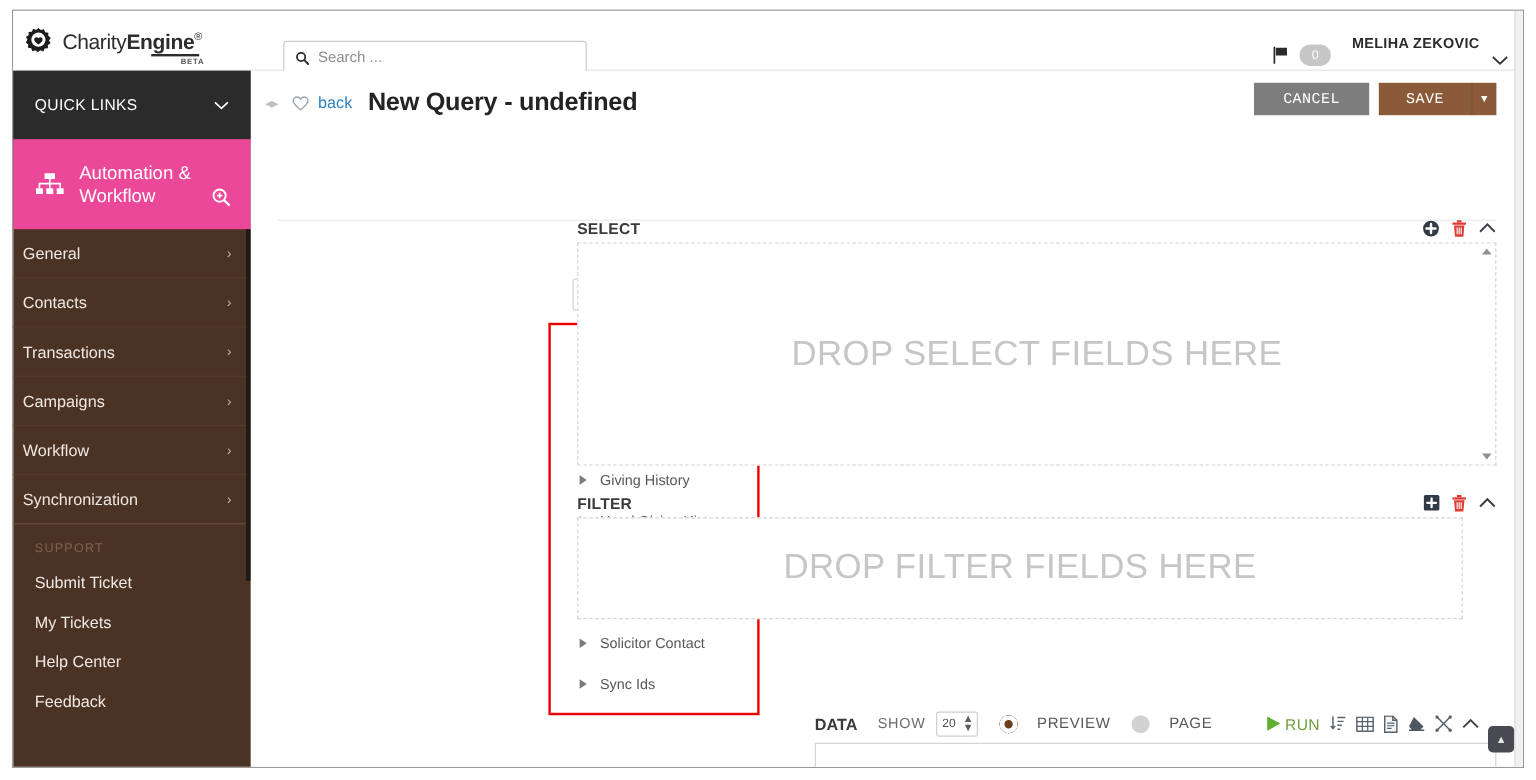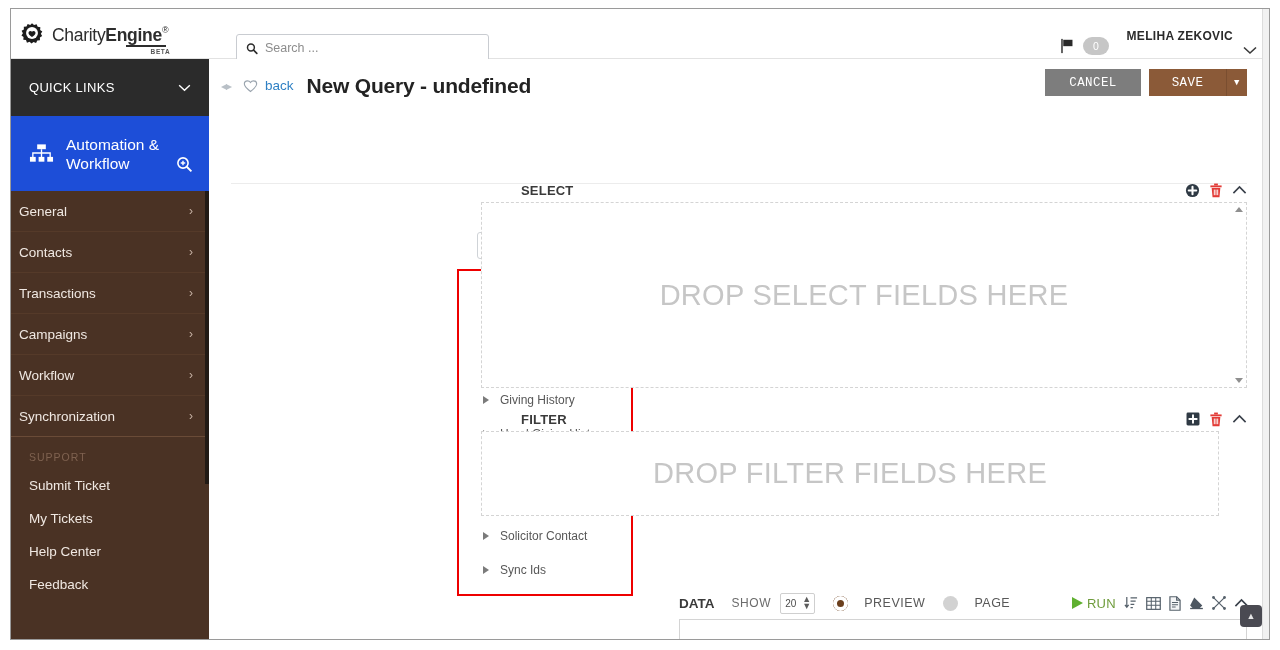--- a/index.html
+++ b/index.html
@@ -84,21 +84,21 @@
     background: #4a3224;
   }
   #quicklinks {
     height: 57px; background: #2b2b2b;
     display: flex; align-items: center; justify-content: space-between;
     padding: 0 18px 0 18px;
     text-align: right;
   }
   #quicklinks .ql-label { color: #ffffff; font-size: 13px; letter-spacing: .3px; }
   #module-header {
-    height: 75px; background: #1d4ed8;
+    height: 75px; background: #ec4899;
     display: flex; align-items: center; gap: 12px; padding: 0 14px 0 18px;
     position: relative;
   }
   #module-header .mod-title {
     color: #ffffff; font-size: 15.5px; line-height: 19px; max-width: 104px;
   }
   .nav-item {
     height: 41px; display: flex; align-items: center;
     justify-content: space-between; padding: 0 16px 0 8px;
     color: #f0e8e2; font-size: 13.5px;
@@ -182,21 +182,21 @@
     border-bottom: 4.5px solid transparent;
   }
   .tree-label { font-size: 12px; color: #575757; }
 
   
   .panel-head {
     position: absolute; display: flex; align-items: center;
     justify-content: space-between;
   }
   .panel-title {
-    font-size: 13px; font-weight: 700; color: #3a3a3a; letter-spacing: .2px; margin-left: 40px;
+    font-size: 13px; font-weight: 700; color: #3a3a3a; letter-spacing: .2px;
   }
   .panel-icons { display: flex; align-items: center; gap: 9px; }
   .icn { cursor: pointer; display: inline-flex; align-items: center; }
 
   .dropzone {
     position: absolute;
     border: 1px dashed #d4d4d4; background: #fff;
     display: flex; align-items: center; justify-content: center;
   }
   .dropzone span {
@@ -215,21 +215,21 @@
   }
   .dz-arrow-dn {
     width: 0; height: 0;
     border-top: 5px solid #8f8f8f;
     border-left: 4px solid transparent; border-right: 4px solid transparent;
   }
 
   
   #data-bar {
     position: absolute; left: 470px; top: 531px;
-    right: 20px; height: 26px;
+    right: 36px; height: 26px;
     display: flex; align-items: center;
   }
   #data-bar .d-title { font-size: 13.5px; font-weight: 700; color: #3a3a3a; }
   #data-bar .d-show  { font-size: 12px; color: #6b6b6b; letter-spacing: .6px; margin-left: 17px; }
   #spinner {
     margin-left: 9px; width: 35px; height: 21px;
     border: 1px solid #cfcfcf; border-radius: 2px;
     display: flex; align-items: center; justify-content: space-between;
     padding: 0 3px 0 4px; background: #fff;
   }

